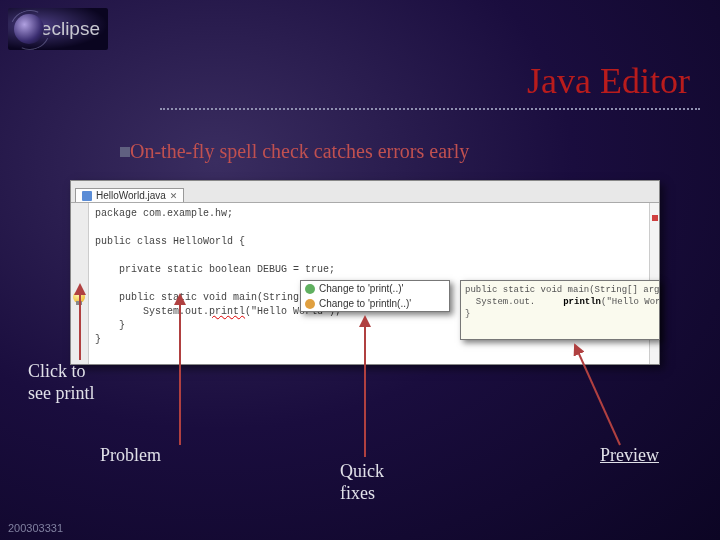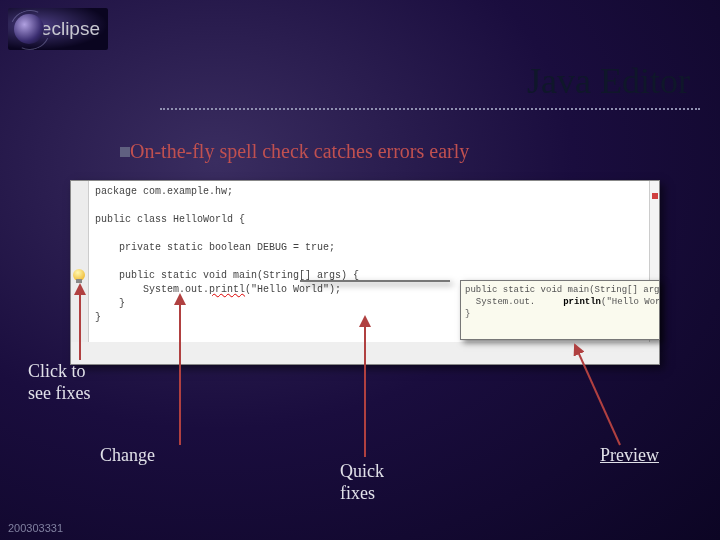--- a/index.html
+++ b/index.html
@@ -39,21 +39,21 @@
     width: 38px; height: 38px;
     border: 1px solid rgba(200,200,255,0.3);
     border-radius: 50%;
     border-left-color: transparent;
     border-right-color: transparent;
     transform: rotate(-20deg);
   }
   .title {
     position: absolute;
     top: 60px; right: 30px;
-    color: #0f172a;
+    color: #b91c1c;
     font-family: Georgia, 'Times New Roman', serif;
     font-size: 36px;
   }
   .dotted {
     position: absolute;
     top: 108px; left: 160px; right: 20px;
     border-top: 2px dotted #9090b0;
   }
   .bullet-row {
     position: absolute;
@@ -227,20 +227,27 @@
 
 <div class="title">Java Editor</div>
 <div class="dotted"></div>
 
 <div class="bullet-row">
   <div class="bullet-sq"></div>
   <div class="bullet-text">On-the-fly spell check catches errors early</div>
 </div>
 
 <div class="editor-window">
+  <div class="tab-bar">
+    <div class="tab">
+      <span class="tab-icon"></span>
+      <span>HelloWorld.java</span>
+      <span class="tab-close">✕</span>
+    </div>
+  </div>
   <div class="editor-body">
     <div class="gutter">
       <div class="bulb"></div>
     </div>
     <div class="code-area" id="code-area">package com.example.hw;
 
 public class HelloWorld {
 
     private static boolean DEBUG = true;
 
@@ -248,28 +255,36 @@
         System.out.<span class="err">printl</span>("Hello World");
     }
 }</div>
     <div class="overview-ruler">
       <div class="mark" style="top:12px"></div>
     </div>
   </div>
 </div>
 
 <div class="popup-quickfix">
+  <div class="qf-item">
+    <span class="qf-icon-change"></span>
+    <span>Change to 'print(..)'</span>
+  </div>
+  <div class="qf-item">
+    <span class="qf-icon-change qf-icon-change-orange"></span>
+    <span>Change to 'println(..)'</span>
+  </div>
 </div>
 
 <div class="popup-preview" id="preview-box">public static void main(String[] args){
   System.out.<span class="hl">println</span>("Hello World");
 }</div>
 
-<div class="callout callout-click">Click to see fixes</div>
-<div class="callout callout-problem">Change</div>
+<div class="callout callout-click">Click to see printl</div>
+<div class="callout callout-problem">Problem</div>
 <div class="callout callout-quickfix">Quick fixes</div>
 <div class="callout callout-preview">Preview</div>
 
 <svg class="arrow arrow-svg" style="top:280px;left:70px" width="40" height="90">
   <defs>
       <marker id="ah1" markerWidth="6" markerHeight="6" refX="5" refY="3" orient="auto">
         <path d="M0,0 L6,3 L0,6 Z" fill="#b04040"></path>
       </marker>
     </defs>
   <line x1="10" y1="80" x2="10" y2="5" stroke="#b04040" stroke-width="2" marker-end="url(#ah1)"></line>

